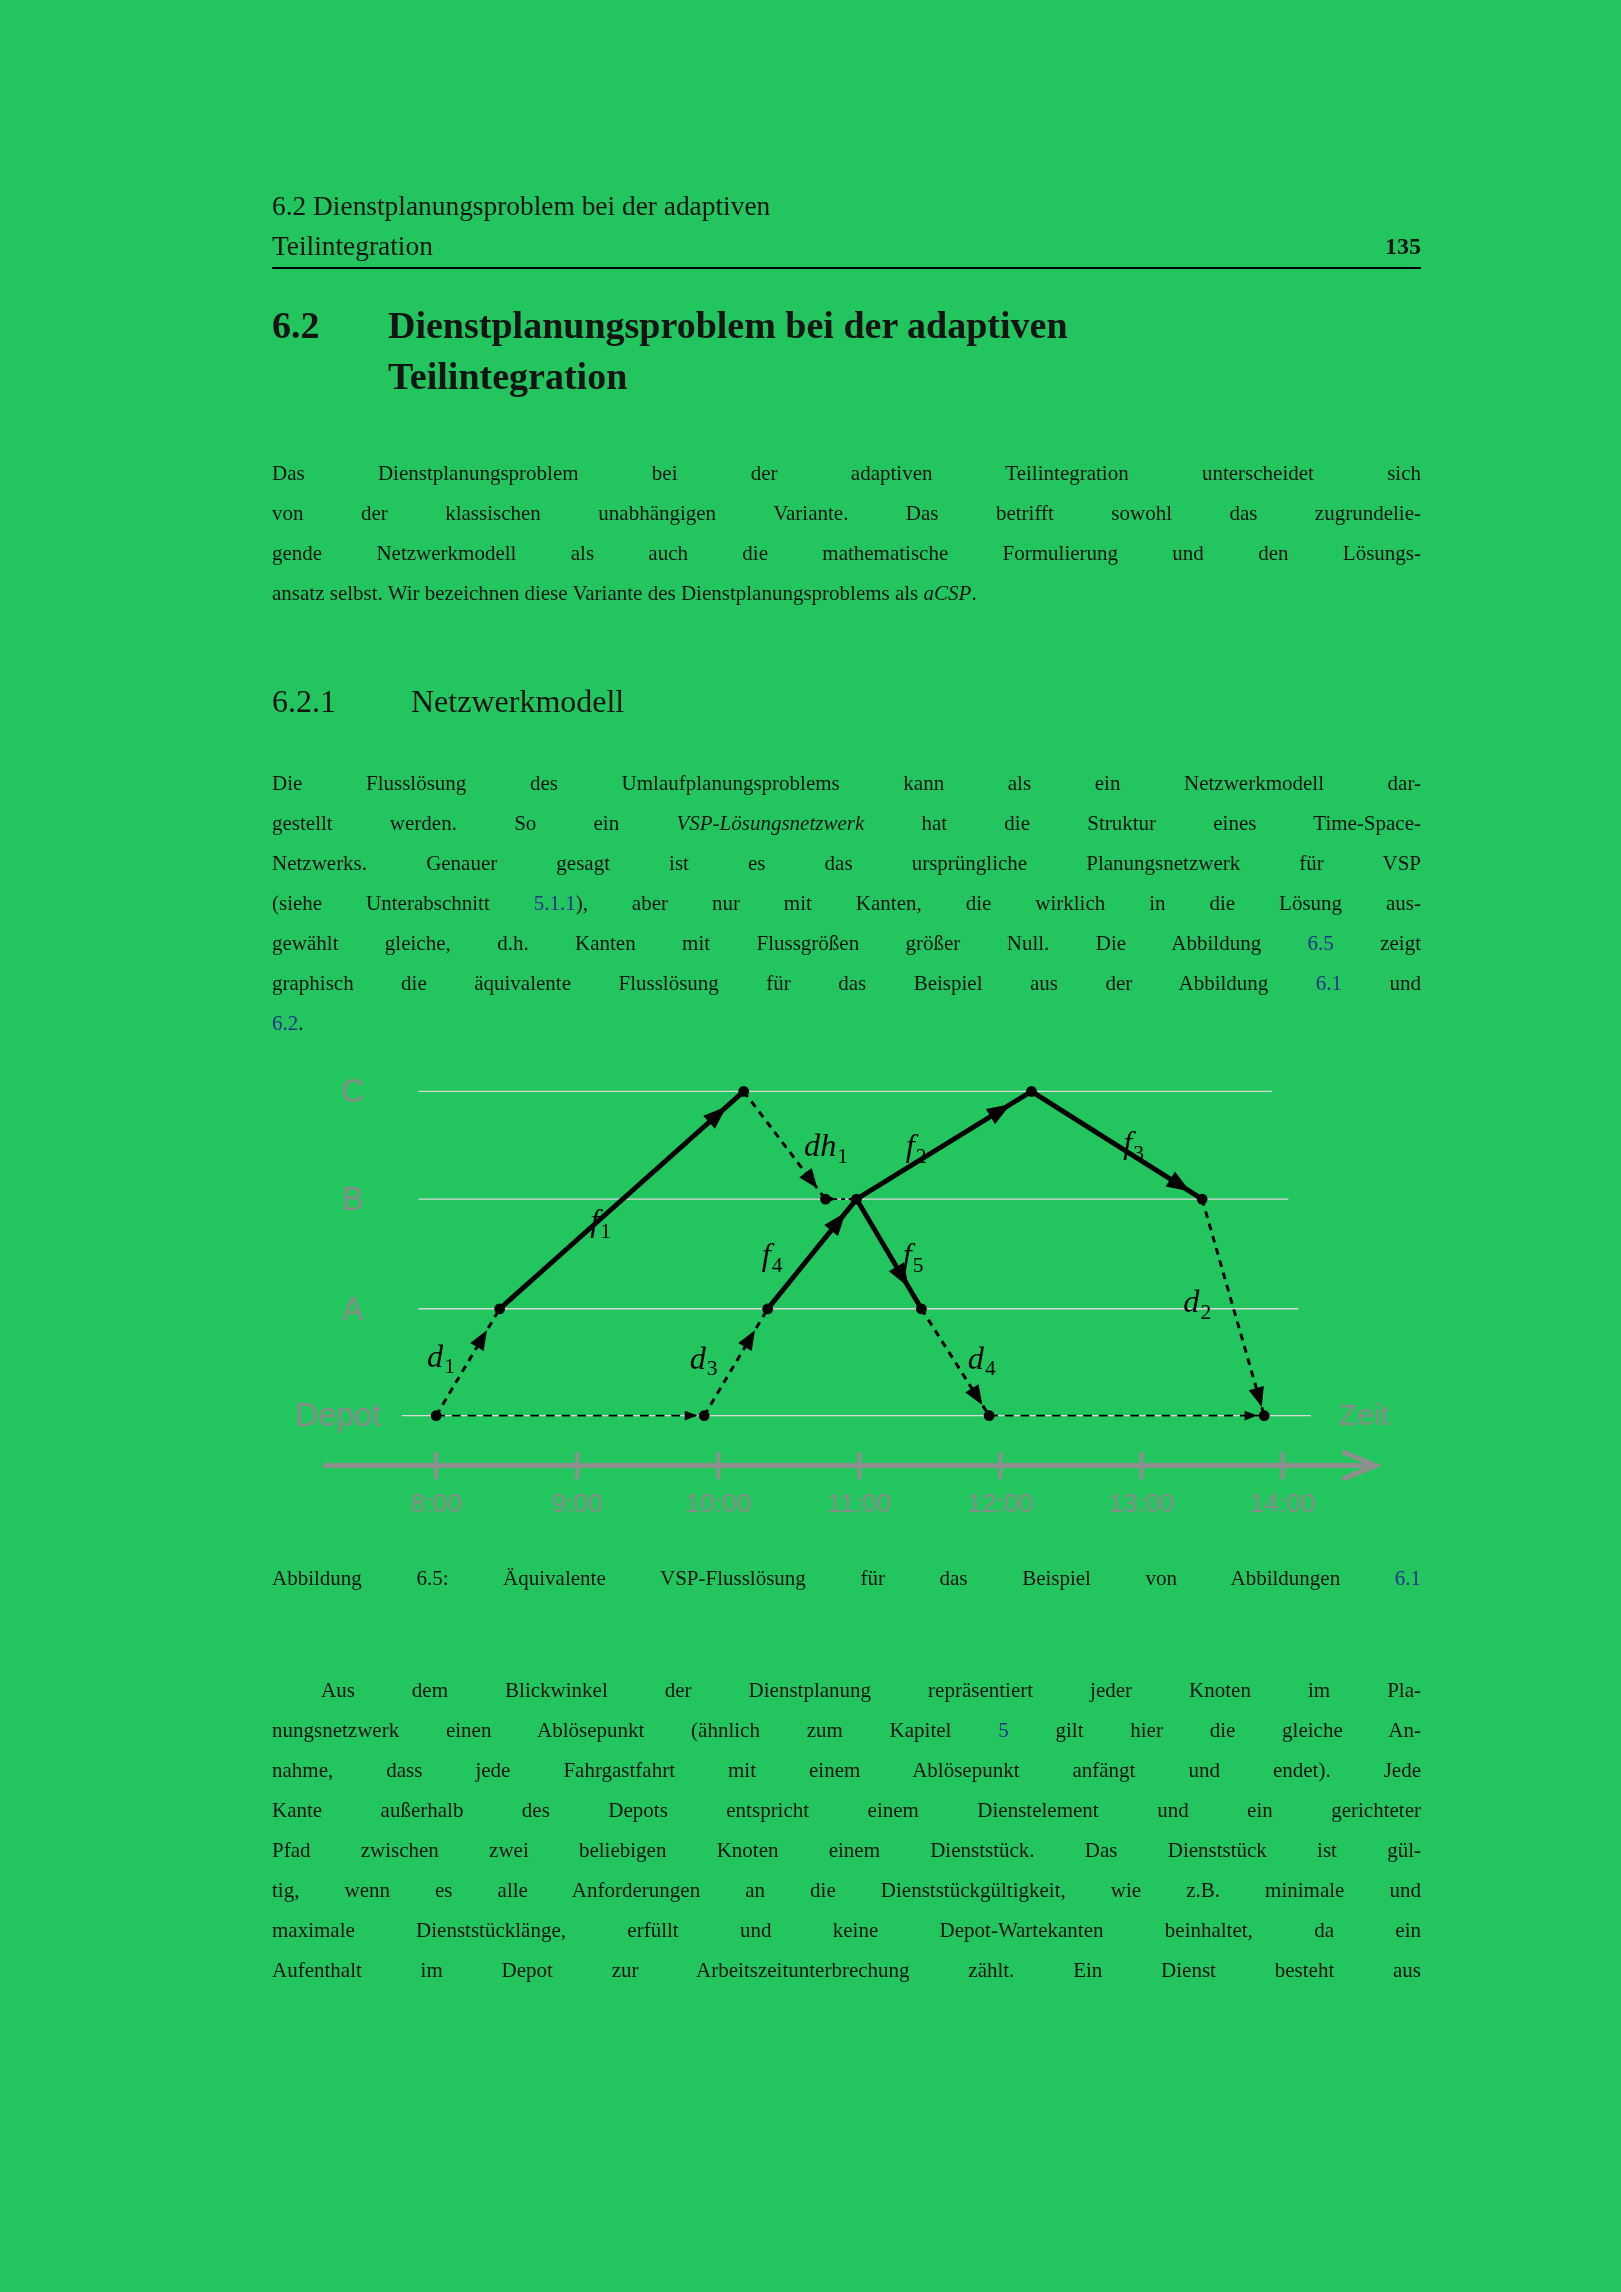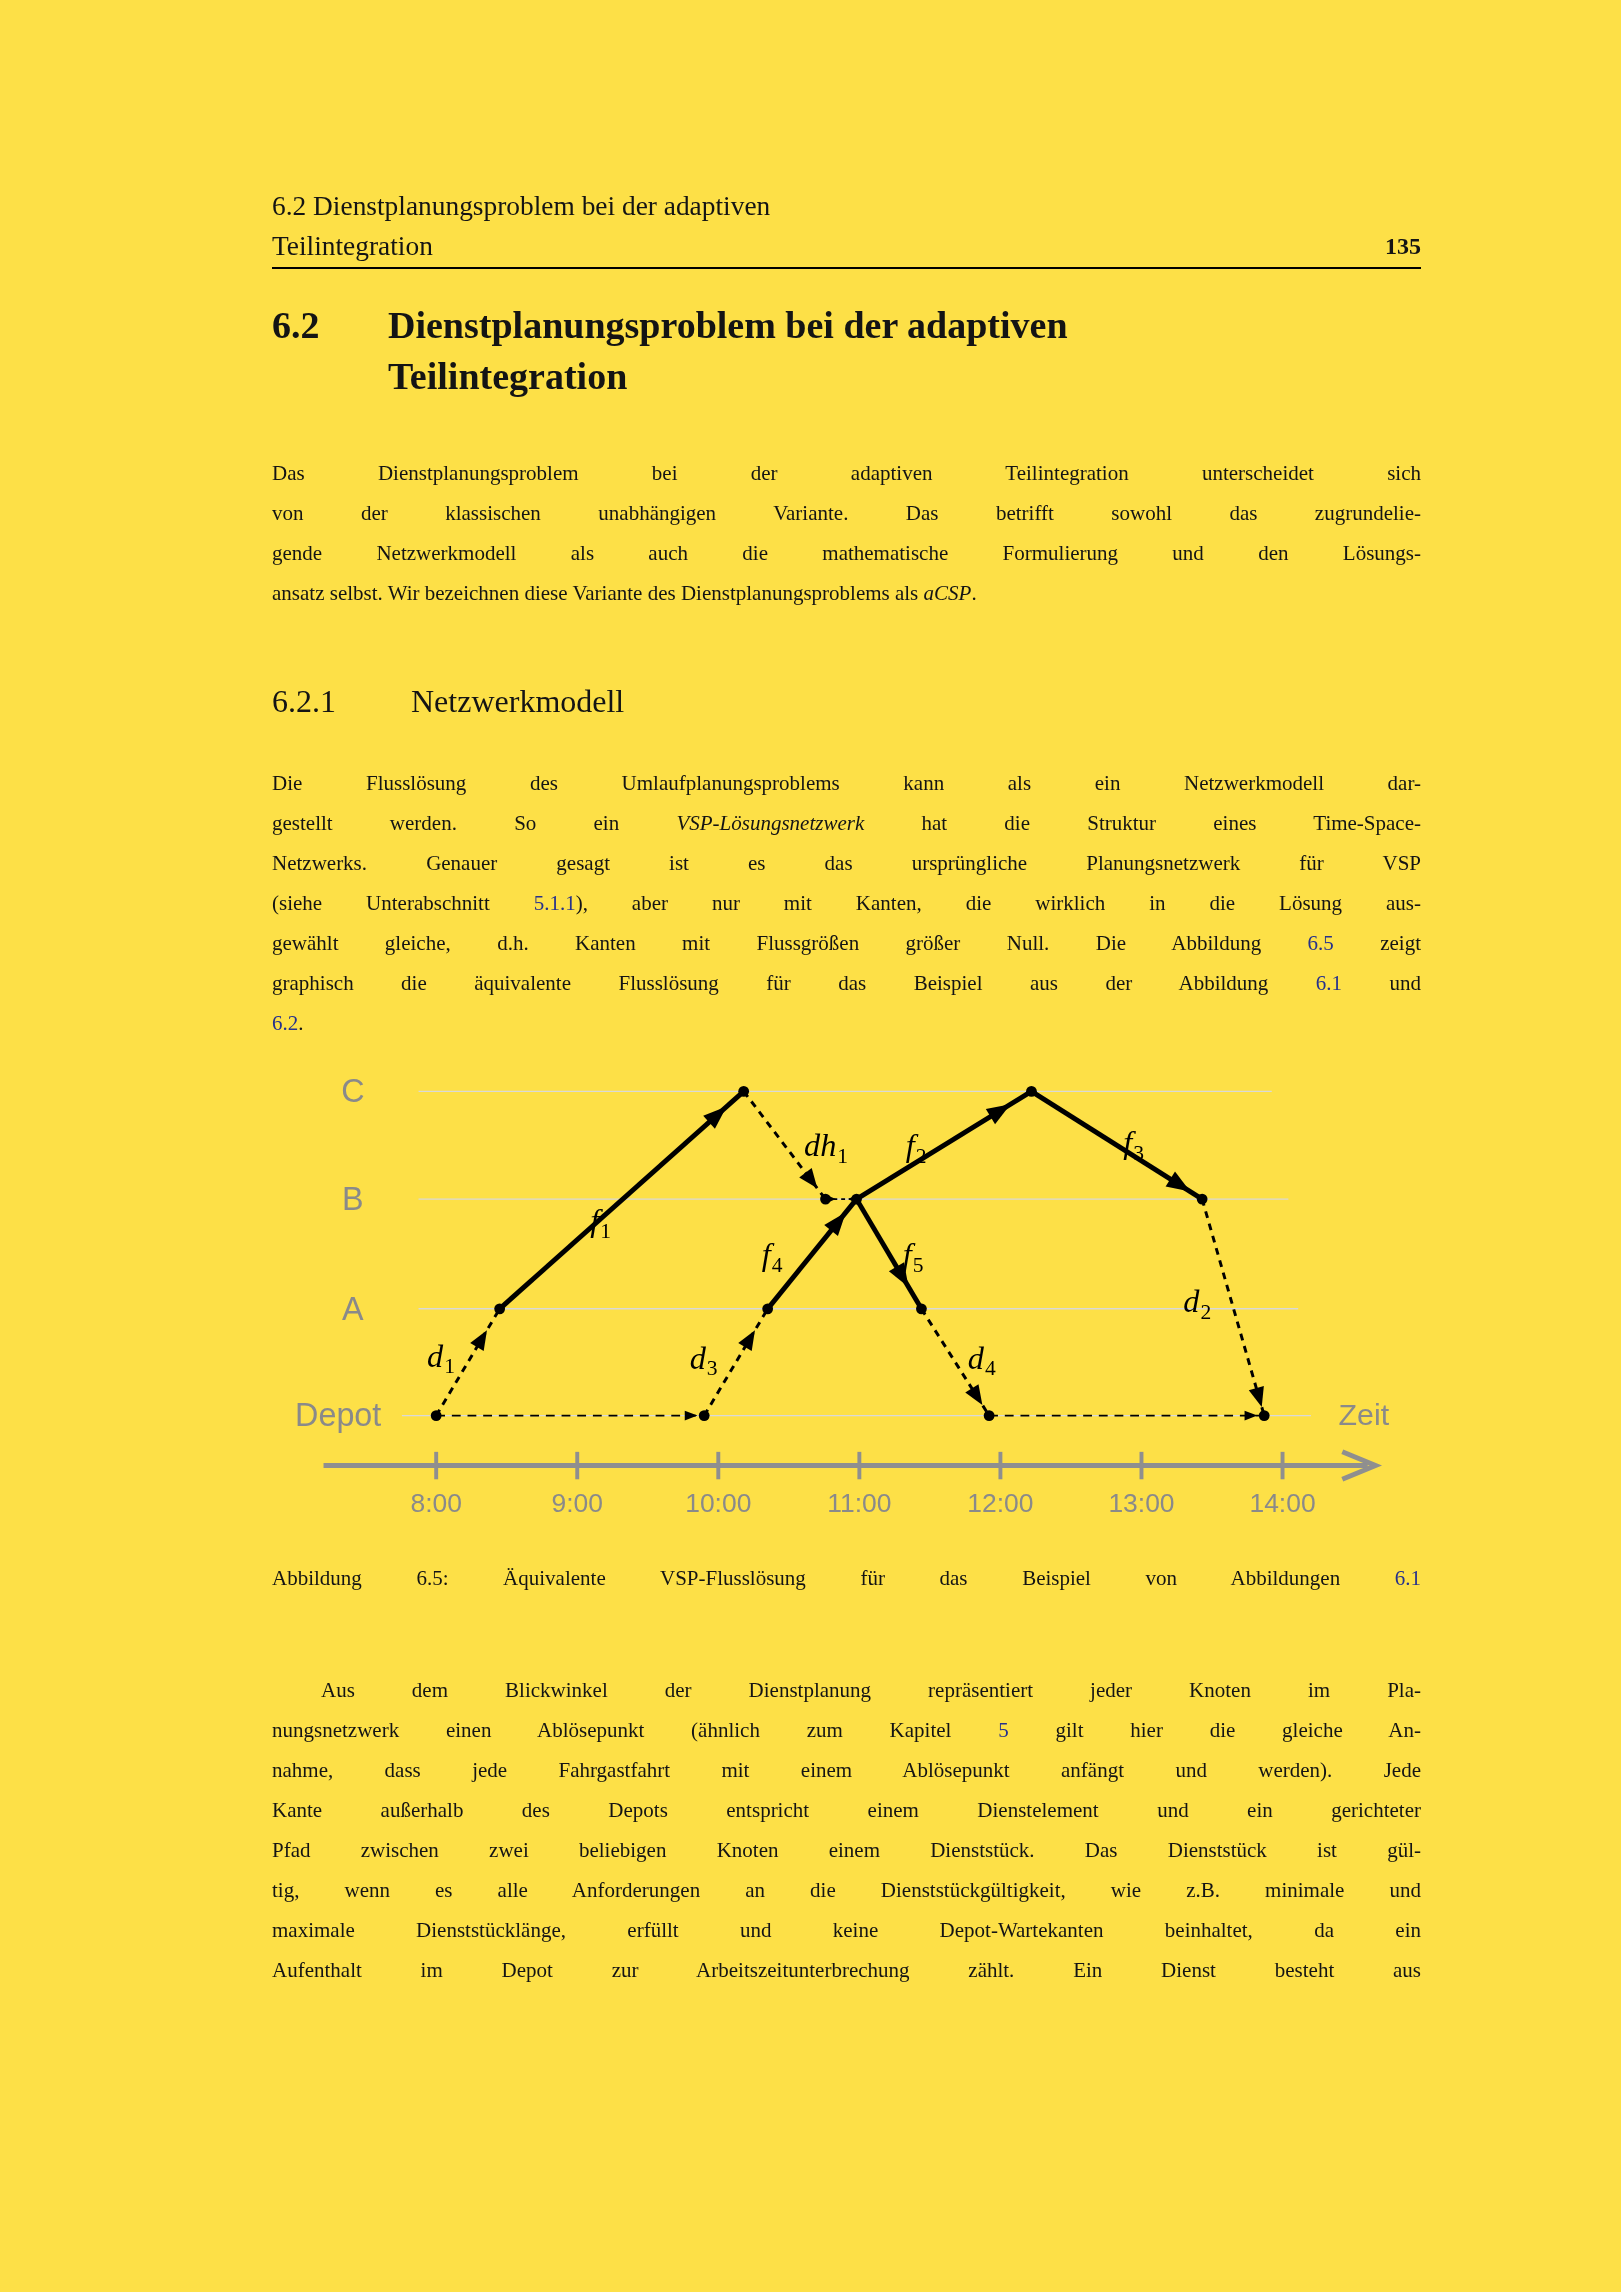--- a/index.html
+++ b/index.html
@@ -1,17 +1,17 @@
 <!DOCTYPE html>
 <html><head>
 <meta charset="utf-8">
 <style>
   html,body{margin:0;padding:0;background:#e8e8e8;}
   .page{
-    position:relative;width:1621px;height:2293px;background:#fde047;
+    position:relative;width:1621px;height:2293px;background:#22c55e;
     font-family:"Liberation Serif",serif;color:#141414;margin:0 auto;overflow:hidden;
   }
   .rhead{position:absolute;left:272px;top:186px;width:1149px;font-size:27.4px;line-height:40px;}
   .rh-line{white-space:nowrap;}
   .pagenum{position:absolute;right:0;top:40px;font-weight:bold;font-size:24px;line-height:40px;}
   .hrule{position:absolute;left:272px;top:267px;width:1149px;height:2px;background:#000;}
   .sec{position:absolute;left:272px;top:300px;width:1149px;margin:0;font-size:38px;line-height:51px;font-weight:bold;}
   .secnum{display:inline-block;width:116px;}
   .sec2{padding-left:116px;}
   .subsec{position:absolute;left:272px;top:680px;width:1149px;margin:0;font-size:32px;line-height:43px;font-weight:normal;}
@@ -149,21 +149,21 @@
       <text x="942" y="256" text-anchor="middle" class="elab"><tspan>d</tspan><tspan class="esub" dy="7" dx="1">2</tspan></text>
     </svg>
 
   <div class="para caption">
       <div class="line"><span>Abbildung 6.5: Äquivalente VSP-Flusslösung für das Beispiel von Abbildungen </span><span class="ref">6.1</span></div>
     </div>
 
   <div class="para p3">
       <div class="line ind"><span>Aus dem Blickwinkel der Dienstplanung repräsentiert jeder Knoten im Pla-</span></div>
       <div class="line"><span>nungsnetzwerk einen Ablösepunkt (ähnlich zum Kapitel </span><span class="ref">5</span><span> gilt hier die gleiche An-</span></div>
-      <div class="line"><span>nahme, dass jede Fahrgastfahrt mit einem Ablösepunkt anfängt und werden). Jede</span></div>
+      <div class="line"><span>nahme, dass jede Fahrgastfahrt mit einem Ablösepunkt anfängt und endet). Jede</span></div>
       <div class="line"><span>Kante außerhalb des Depots entspricht einem Dienstelement und ein gerichteter</span></div>
       <div class="line"><span>Pfad zwischen zwei beliebigen Knoten einem Dienststück. Das Dienststück ist gül-</span></div>
       <div class="line"><span>tig, wenn es alle Anforderungen an die Dienststückgültigkeit, wie z.B. minimale und</span></div>
       <div class="line"><span>maximale Dienststücklänge, erfüllt und keine Depot-Wartekanten beinhaltet, da ein</span></div>
       <div class="line"><span>Aufenthalt im Depot zur Arbeitszeitunterbrechung zählt. Ein Dienst besteht aus</span></div>
     </div>
 
 </div>
 
 

